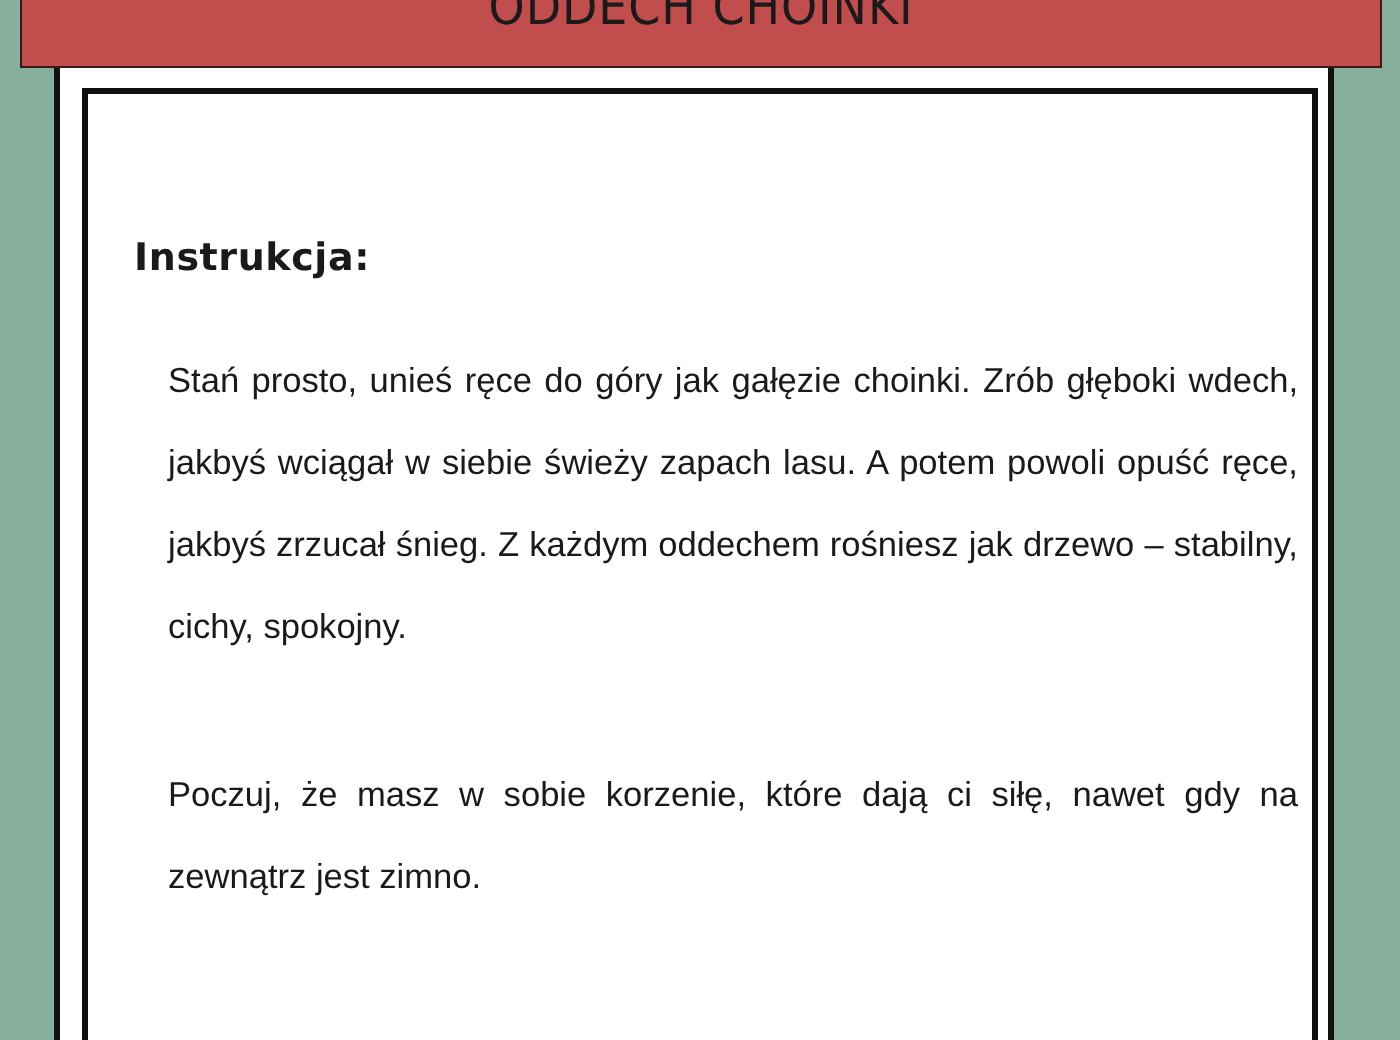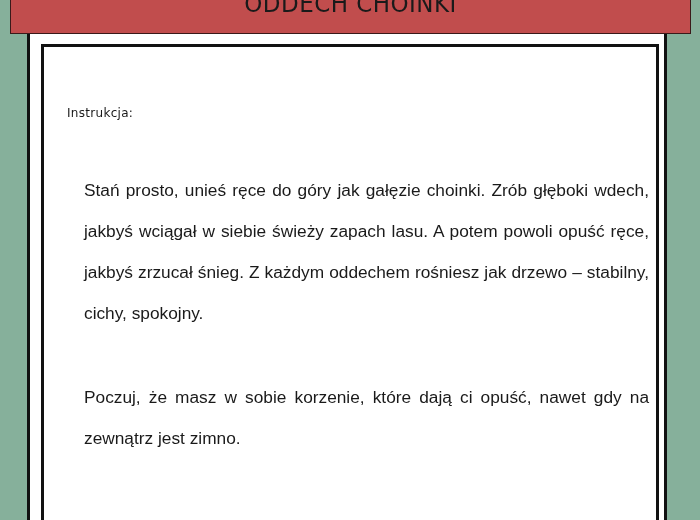--- a/index.html
+++ b/index.html
@@ -55,24 +55,24 @@
       font-size: 25px;
       letter-spacing: 0.5px;
       color: #1a1a1a;
       line-height: 30px;
       text-align: center;
       transform: scaleX(0.92);
     }
     .section-heading {
       position: absolute;
       left: 67px;
-      top: 100px;
+      top: 116px;
       font-family: "DejaVu Sans", sans-serif;
-      font-size: 12px;
-      font-weight: normal;
+      font-size: 19px;
+      font-weight: bold;
       color: #1a1a1a;
       letter-spacing: 0.3px;
       line-height: 26px;
     }
     .paragraph {
       position: absolute;
       left: 67px;
       width: 565px;
       font-family: "Liberation Sans", sans-serif;
       font-size: 17.3px;
@@ -92,13 +92,13 @@
 <div class="inner-box"></div>
 
 <div class="title-banner">
   <div class="title-text">ODDECH CHOINKI</div>
 </div>
 
 <div class="section-heading">Instrukcja:</div>
 
 <p class="paragraph p1">Stań prosto, unieś ręce do góry jak gałęzie choinki. Zrób głęboki wdech, jakbyś wciągał w siebie świeży zapach lasu. A potem powoli opuść ręce, jakbyś zrzucał śnieg. Z każdym oddechem rośniesz jak drzewo – stabilny, cichy, spokojny.</p>
 
-<p class="paragraph p2">Poczuj, że masz w sobie korzenie, które dają ci opuść, nawet gdy na zewnątrz jest zimno.</p>
+<p class="paragraph p2">Poczuj, że masz w sobie korzenie, które dają ci siłę, nawet gdy na zewnątrz jest zimno.</p>
 
 </body></html>

